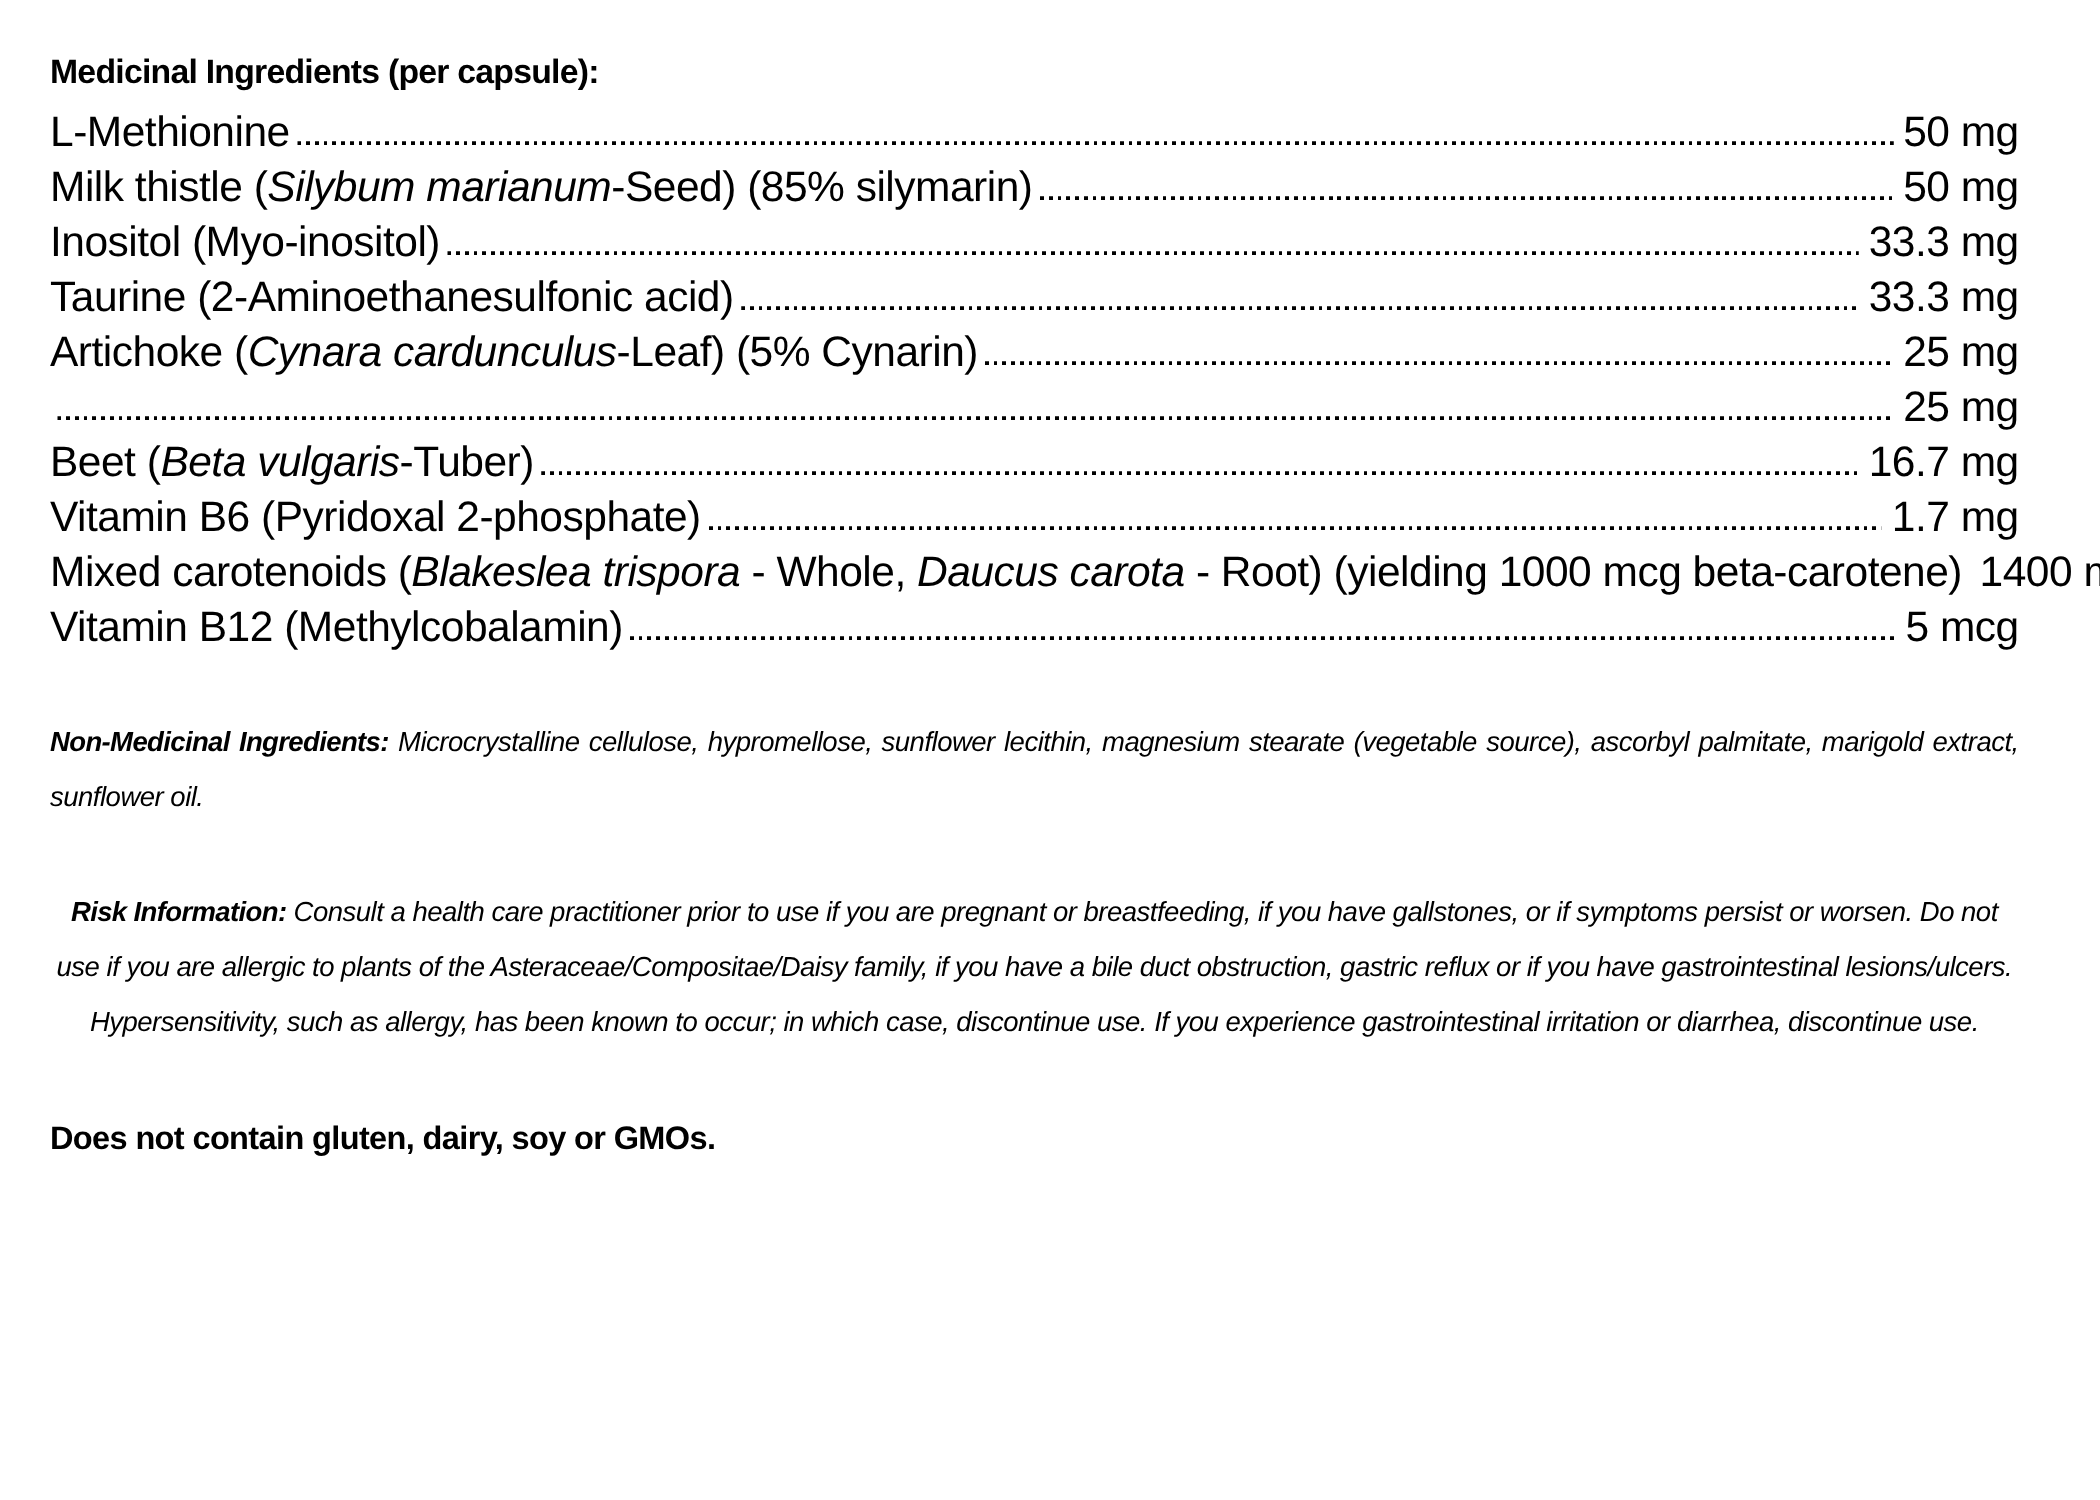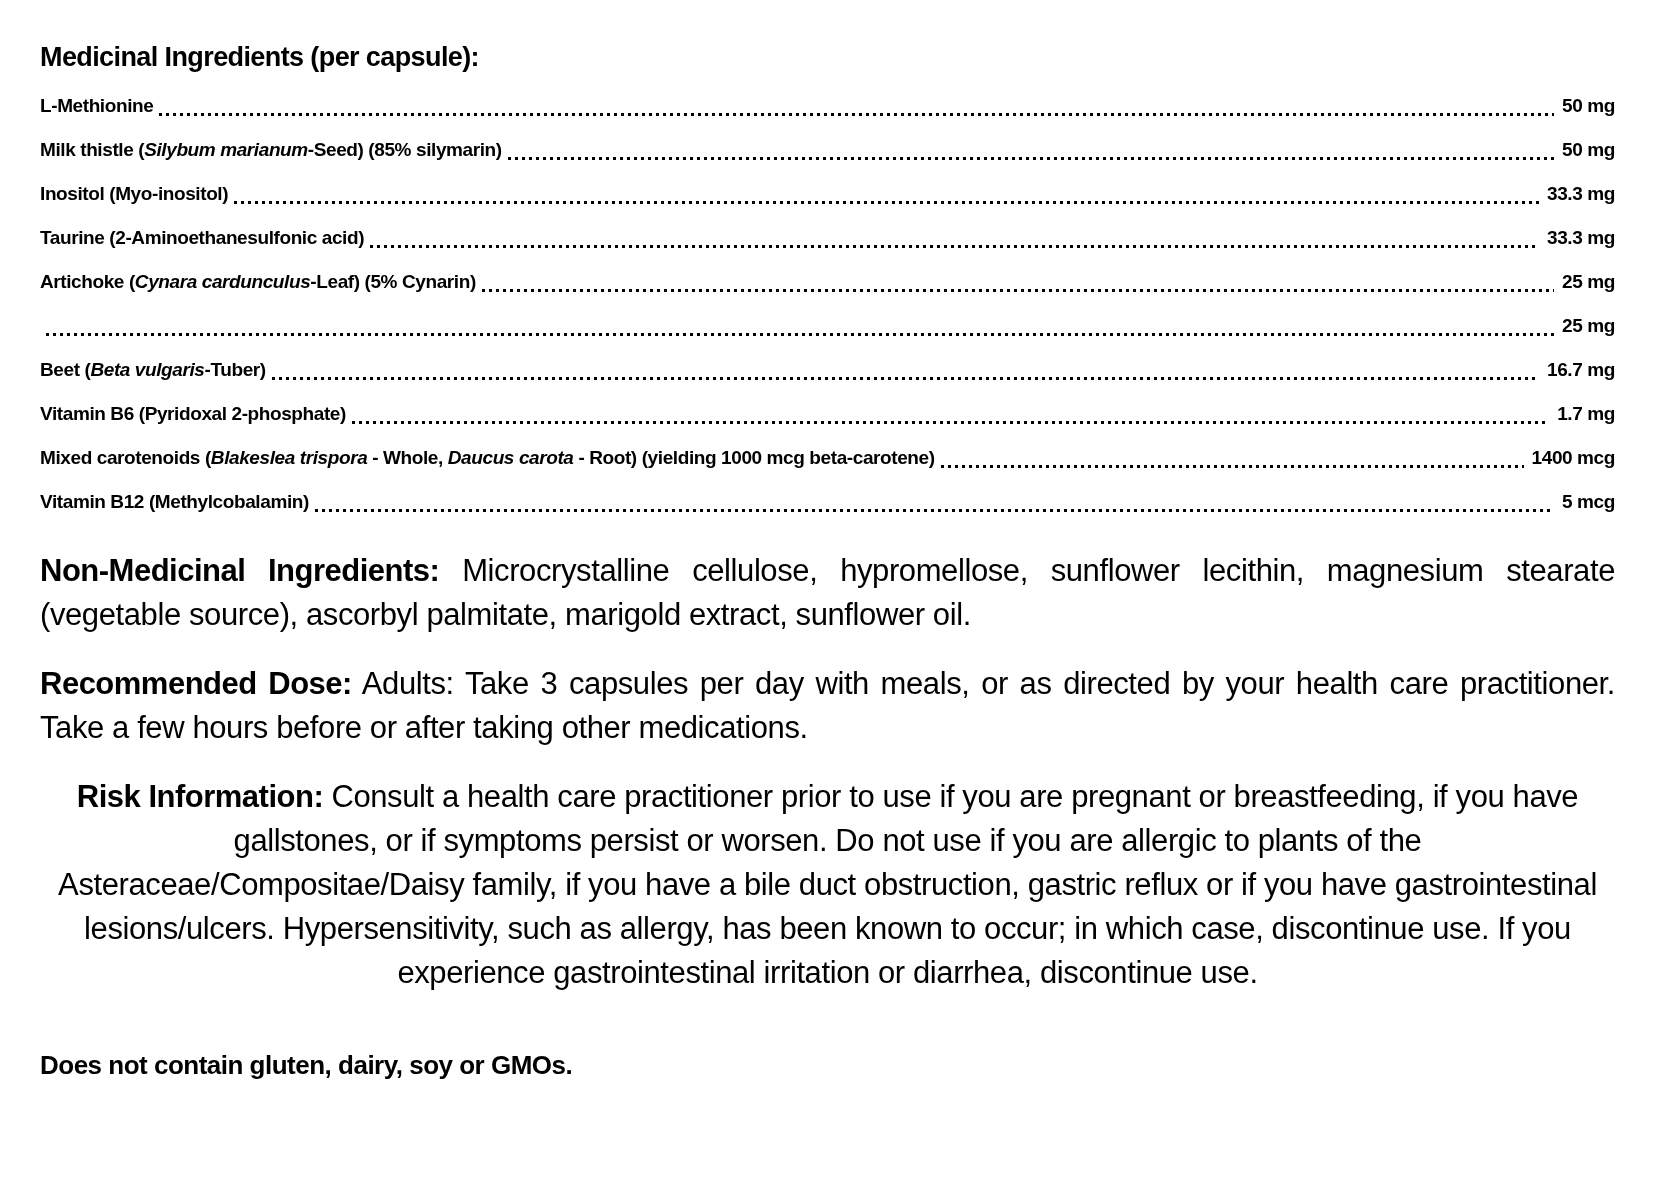--- a/index.html
+++ b/index.html
@@ -15,41 +15,41 @@
   .title {
     font-size: 27px; font-weight: 700;
     letter-spacing: -0.6px;
     line-height: 34px;
     margin: 0 0 10px 0;
   }
 
   .row {
     display: flex;
     height: 44px;
-    font-size: 19px;
+    font-size: 34px;
     letter-spacing: -0.4px;
-    font-weight: bold;
   }
   .row .name, .row .amount { line-height: 44px; white-space: nowrap; }
   .row .name i { font-style: italic; text-align: center; }
   .dots {
     flex: 1 1 auto;
     align-self: flex-end;
     height: 3px;
     margin: 0 8px 12px 6px;
     background-image: repeating-linear-gradient(to right, #000 0 3px, transparent 3px 7px);
   }
 
   .para {
-    font-size: 31px;
+    font-size: 22px;
     line-height: 44px;
     letter-spacing: -0.4px;
-    margin: 25px 0 0 0;
+    margin: 48px 0 0 0;
     text-align: justify;
     text-justify: inter-word;
+    font-style: italic;
   }
   .para:last-of-type { text-align: center; }
   .para b { font-weight: 700; letter-spacing: -0.5px; }
 
   .footer-note {
     font-size: 26px;
     font-weight: 700;
     letter-spacing: -0.5px;
     line-height: 44px;
     margin: 48px 0 0 0;
@@ -119,20 +119,19 @@
   <div class="row">
     <span class="name"><span>Vitamin B12 (Methylcobalamin)</span></span>
     <span class="dots"></span>
     <span class="amount">5 mcg</span>
   </div>
 </div>
 
   <div id="sections">
   <p class="para"><b class="lab">Non-Medicinal Ingredients:</b><span class="txt"> Microcrystalline cellulose, hypromellose, sunflower lecithin, magnesium stearate (vegetable source), ascorbyl palmitate, marigold extract, sunflower oil.</span></p>
 
-  <p class="para"><b class="lab">Recommended Dose:</b><span class="txt"> Adults: Take 3 capsules per day with meals, or as directed by your health care practitioner. Take a few hours before or after taking other medications.</span></p>
 
   <p class="para"><b class="lab">Risk Information:</b><span class="txt"> Consult a health care practitioner prior to use if you are pregnant or breastfeeding, if you have gallstones, or if symptoms persist or worsen. Do not use if you are allergic to plants of the Asteraceae/Compositae/Daisy family, if you have a bile duct obstruction, gastric reflux or if you have gastrointestinal lesions/ulcers. Hypersensitivity, such as allergy, has been known to occur; in which case, discontinue use. If you experience gastrointestinal irritation or diarrhea, discontinue use.</span></p>
 </div>
 
   <p class="footer-note">Does not contain gluten, dairy, soy or GMOs.</p>
 
 </div>
 
 </body></html>

